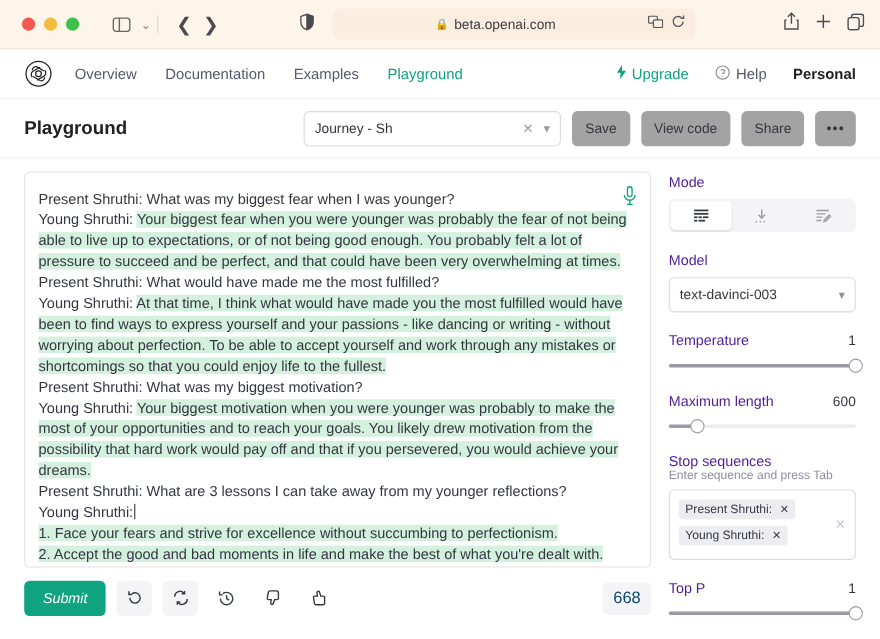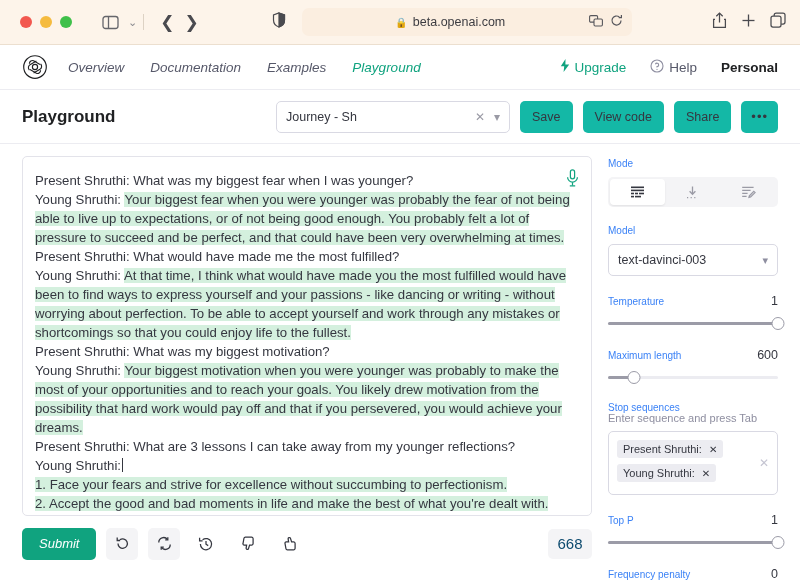--- a/index.html
+++ b/index.html
@@ -55,21 +55,21 @@
   
   .topnav {
     height: 45px;
     display: flex; align-items: center;
     padding: 0 22px;
     border-bottom: 1px solid #ececf1;
     background:#fff;
   }
   .logo { width: 26px; height: 26px; margin-right: 20px; flex: none; }
   .navlinks { display: flex; align-items: center; gap: 26px; }
-  .navlink { font-size: 13.5px; color: #565869; font-style: italic; }
+  .navlink { font-size: 13.5px; color: #565869; }
   .navlink.active { color: #10a37f; }
   .topnav-right { margin-left: auto; display:flex; align-items:center; gap: 24px; }
   .upgrade { font-size: 13.5px; color: #10a37f; display:flex; align-items:center; gap:4px; }
   .help { font-size: 13.5px; color: #565869; display:flex; align-items:center; gap:5px; }
   .personal { font-size: 13.5px; color: #202123; font-weight: 600; }
 
   
   .pg-header {
     height: 54px;
     display: flex; align-items: center;
@@ -81,21 +81,21 @@
   .preset {
     width: 234px; height: 32px;
     border: 1px solid #d9d9e3; border-radius: 5px;
     display:flex; align-items:center; padding: 0 9px;
     background:#fff;
   }
   .preset-label { font-size: 12.5px; color: #353740; flex:1; }
   .preset-icons { display:flex; align-items:center; gap:9px; color:#9a9aa5; font-size: 12px; }
   .tbtn {
     height: 32px; padding: 0 12px;
-    background: #14b8a6; border-radius: 5px;
+    background: #a3a3a3; border-radius: 5px;
     display:flex; align-items:center; justify-content:center;
     font-size: 12.5px; color: #353740;
     border: none;
     font-family: inherit;
   }
   .tbtn.dots { padding: 0 10px; letter-spacing: 1px; font-size:13px; }
 
   
   .body-wrap { display: flex; padding: 12px 22px 0 22px; gap: 16px; height: 427px; }
 
@@ -149,21 +149,21 @@
   .token-count {
     margin-left: auto;
     background: #f4f4f6; border-radius: 5px;
     height: 30px; min-width: 44px;
     display:flex; align-items:center; justify-content:center;
     font-size: 15px; color: #0c4a6e;
   }
 
   
   .panel { width: 170px; flex: none; padding-top: 2px; }
-  .p-label { font-size: 10px; color: #3b82f6; margin-bottom: 8px; }
+  .p-label { font-size: 13px; color: #4c1d95; margin-bottom: 8px; }
   .p-row { display:flex; align-items:center; justify-content:space-between; }
   .p-val { font-size: 12.5px; color: #353740; }
   .p-group { margin-bottom: 18px; }
 
   .modeswitch {
     display:flex; background: #f4f4f6; border-radius: 5px;
     height: 30px; overflow:hidden; padding: 2px;
   }
   .modebtn {
     flex: 1; display:flex; align-items:center; justify-content:center;

